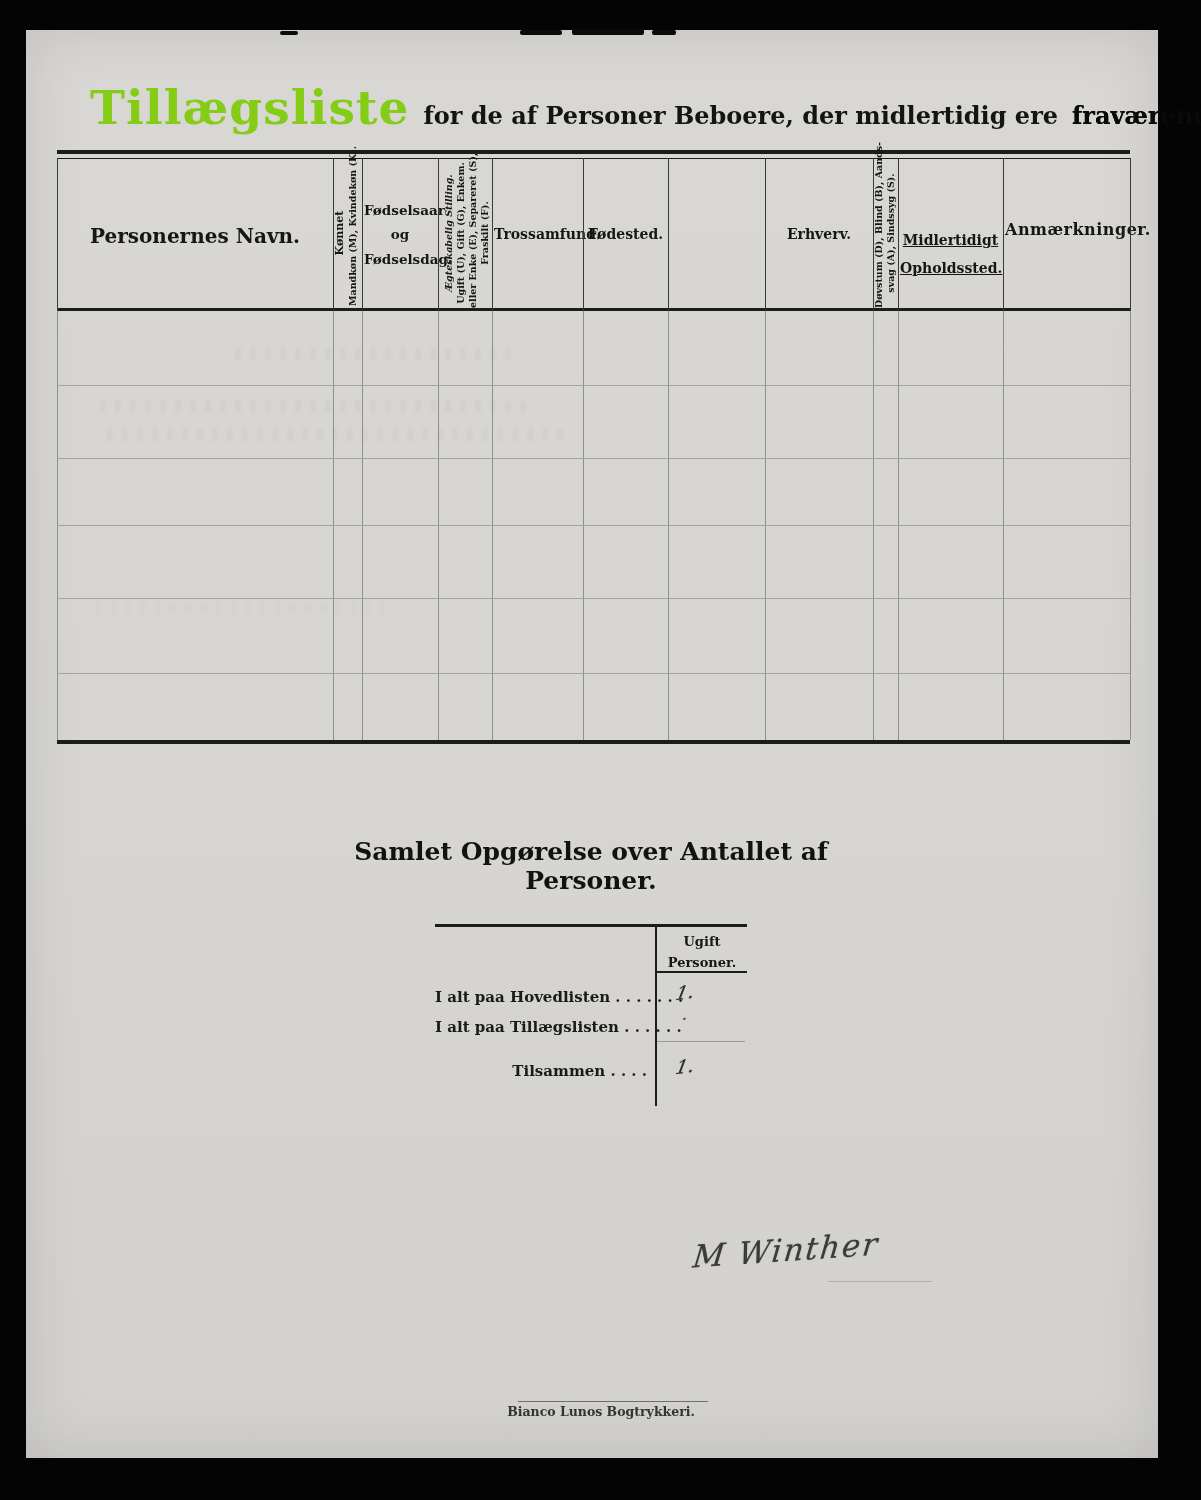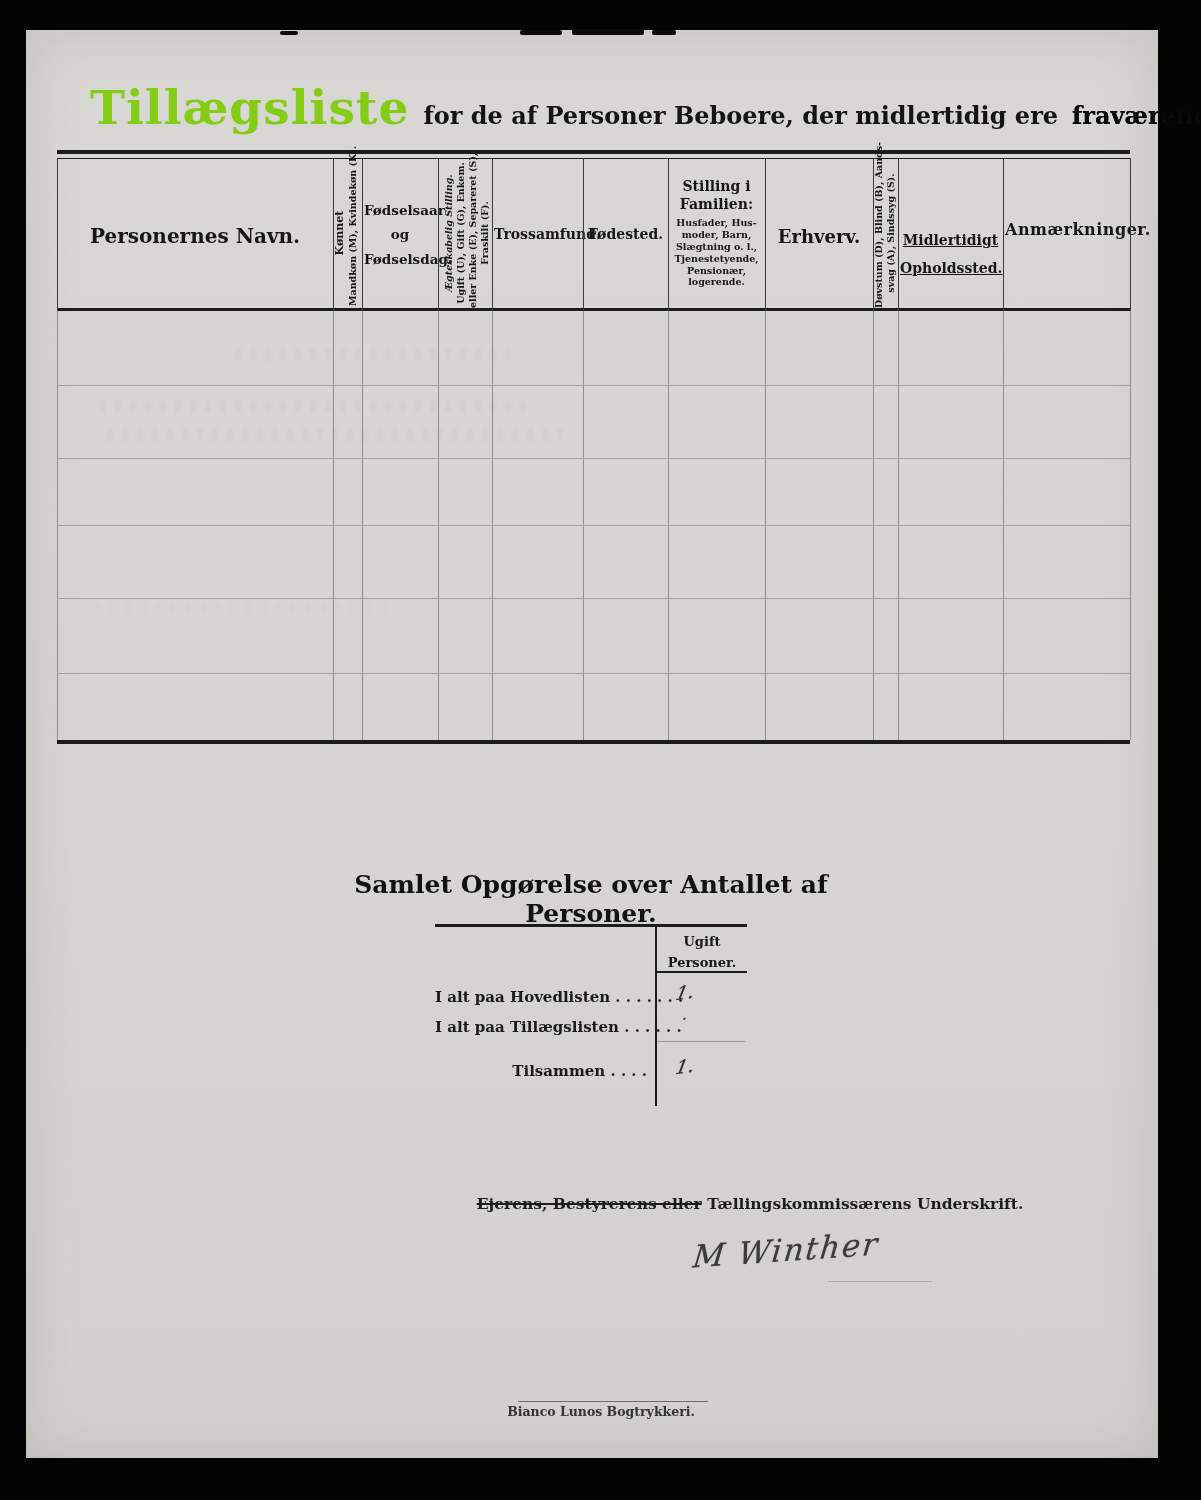--- a/index.html
+++ b/index.html
@@ -18,21 +18,21 @@
   .t-rest{font-size:24px;color:#141414;}
   .t-emph{font-size:24px;color:#0a0a0a;text-shadow:0 0 .6px #000;}
   
   .rule{position:absolute;background:#1c1c1a;}
   .hcell{position:absolute;text-align:center;line-height:1.25;}
   .rot{transform:rotate(-90deg);transform-origin:50% 50%;white-space:nowrap;text-align:center;}
   .small{font-size:9.5px;font-weight:bold;}
   .bleed{position:absolute;filter:blur(2px);
     background:repeating-linear-gradient(93deg,rgba(75,75,72,0) 0 7px,rgba(75,75,72,.45) 7px 9px,rgba(75,75,72,0) 9px 15px);}
   
-  .sum-head{position:absolute;left:300px;top:870px;width:582px;text-align:center;font-size:25px;font-weight:bold;margin:0;color:#121212;}
+  .sum-head{position:absolute;left:300px;top:837px;width:582px;text-align:center;font-size:25px;font-weight:bold;margin:0;color:#121212;}
   .sum-label{position:absolute;left:435px;width:212px;text-align:right;font-size:15px;font-weight:bold;color:#1a1a1a;white-space:nowrap;}
   .hand{position:absolute;font-style:italic;font-size:19px;color:#30302e;transform:skewX(-18deg) rotate(-8deg);text-shadow:0 0 .7px rgba(40,40,40,.6);}
   
   .sig-caption{position:absolute;left:470px;top:1194px;width:560px;text-align:center;font-size:15.5px;font-weight:bold;color:#1c1c1c;}
   .struck{text-decoration:line-through;text-decoration-thickness:1.5px;}
   .sig-name{position:absolute;left:693px;top:1232px;font-style:italic;font-size:31px;color:#3b3b39;transform:rotate(-4deg) skewX(-10deg);letter-spacing:2px;text-shadow:0 0 1px rgba(50,50,48,.55);}
   .footer-text{position:absolute;left:496px;top:1404px;width:210px;text-align:center;font-size:12.5px;font-weight:bold;color:#34342f;}
   .mark{position:absolute;background:#0b0b0b;border-radius:2px;}
 </style>
 </head>
@@ -77,32 +77,22 @@
     <div class="small" style="font-style:italic;">Ægteskabelig Stilling.</div>
     <div class="small">Ugift (U), Gift (G), Enkem.</div>
     <div class="small">eller Enke (E), Separeret (S),</div>
     <div class="small">Fraskilt (F).</div>
   </div>
 
   <div class="hcell" style="left:494px;top:226px;width:88px;font-size:14px;font-weight:bold;">Trossamfund.</div>
 
   <div class="hcell" style="left:585px;top:226px;width:81px;font-size:14px;font-weight:bold;">Fødested.</div>
 
-  <div class="hcell" style="left:670px;top:178px;width:93px;">
-    <div style="font-size:14px;font-weight:bold;">Stilling i</div>
-    <div style="font-size:14px;font-weight:bold;margin-bottom:4px;">Familien:</div>
-    <div class="small">Husfader, Hus-</div>
-    <div class="small">moder, Barn,</div>
-    <div class="small">Slægtning o. l.,</div>
-    <div class="small">Tjenestetyende,</div>
-    <div class="small">Pensionær,</div>
-    <div class="small">logerende.</div>
-  </div>
 
-  <div class="hcell" style="left:767px;top:226px;width:104px;font-size:18px;font-weight:bold;">Erhverv.</div>
+  <div class="hcell" style="left:767px;top:226px;width:104px;font-size:14px;font-weight:bold;">Erhverv.</div>
 
   <div class="hcell rot" style="left:810px;top:221px;width:150px;height:24px;">
     <div class="small">Døvstum (D), Blind (B), Aands-</div>
     <div class="small">svag (A), Sindssyg (S).</div>
   </div>
 
   <div class="hcell" style="left:900px;top:226px;width:101px;font-size:14px;font-weight:bold;line-height:2.0;text-decoration:underline;">
     <div>Midlertidigt</div>
     <div>Opholdssted.</div>
   </div>
@@ -166,23 +156,19 @@
   <div class="rule" style="left:657px;top:1041px;width:88px;height:1px;background:#9a9a96;"></div>
 
   <div class="sum-label" style="top:988px;">I alt paa Hovedlisten . . . . . . .</div>
   <div class="sum-label" style="top:1018px;">I alt paa Tillægslisten . . . . . .</div>
   <div class="sum-label" style="top:1062px;">Tilsammen . . . .</div>
 
   <div class="hand" style="left:676px;top:981px;">1.</div>
   <div class="hand" style="left:682px;top:1010px;font-size:15px;">·</div>
   <div class="hand" style="left:676px;top:1055px;">1.</div>
 
-  <div class="sig-caption">
-    <span class="struck">Ejerens, Bestyrerens eller</span>
-    <span>Tællingskommissærens Underskrift.</span>
-  </div>
   <div class="sig-name">M Winther</div>
   <div class="rule" style="left:828px;top:1281px;width:104px;height:1px;background:rgba(40,40,38,.22);"></div>
 
   <div class="rule" style="left:518px;top:1401px;width:190px;height:1px;background:#6f6f6a;"></div>
   <div class="footer-text">Bianco Lunos Bogtrykkeri.</div>
 
 </div>
 
 </body></html>

